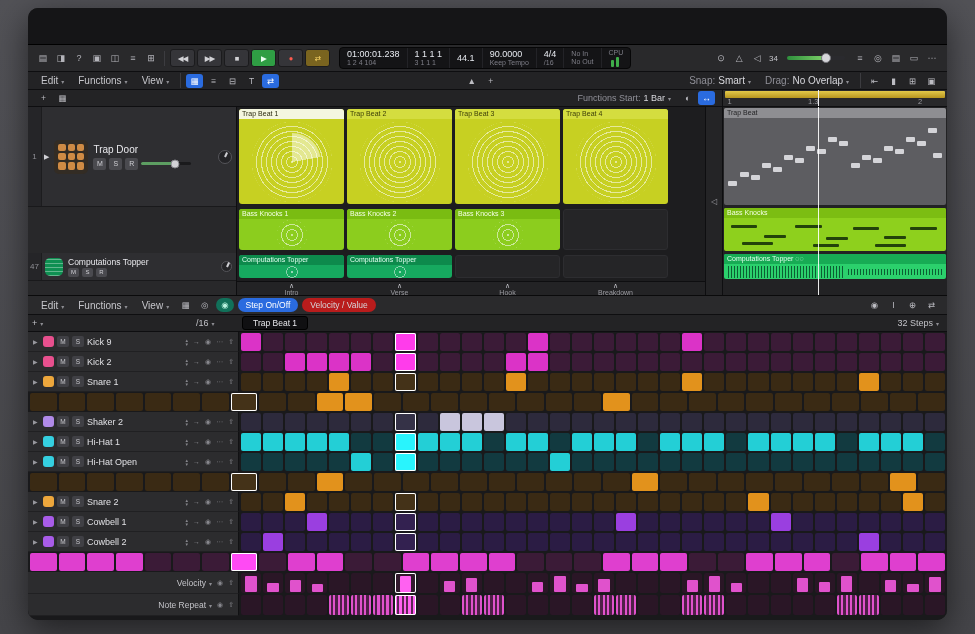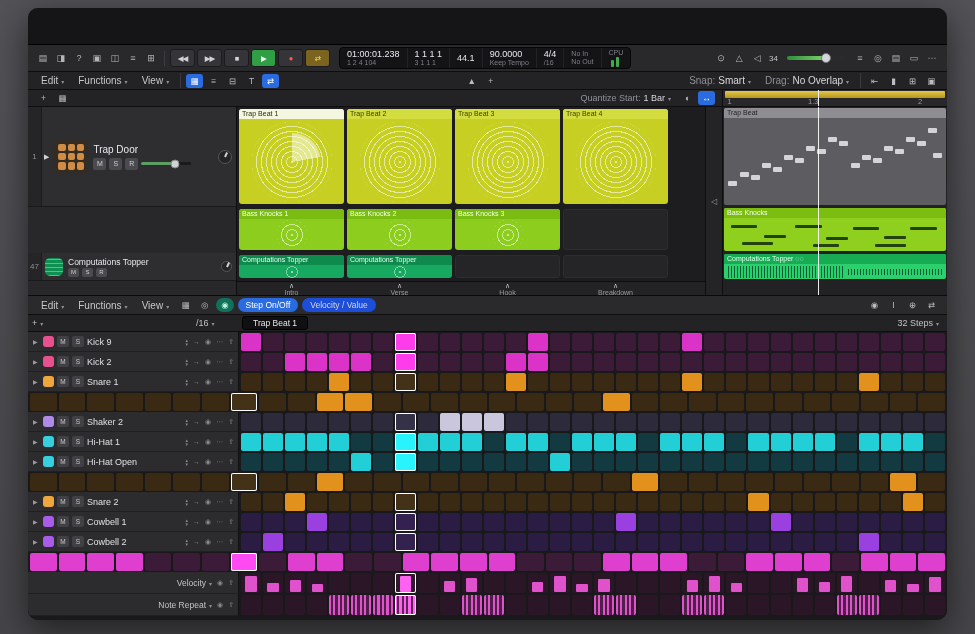--- a/index.html
+++ b/index.html
@@ -90,21 +90,21 @@
 .region.gray .rhead{background:#8e8e92;color:#232325;}
 .region.green{background:#8ed01d;}
 .region.green .rhead{background:#7cbd12;color:#f2ffe2;}
 .region.teal{background:#2bd06c;}
 .region.teal .rhead{background:#17ab54;color:#e2ffee;}
 .nblock{position:absolute;width:9px;height:5px;border-radius:1px;background:#d4d4d8;}
 .gnote{position:absolute;height:3px;border-radius:1px;background:#23430a;}
 .wave{position:absolute;top:50%;transform:translateY(-50%);background-image:repeating-linear-gradient(90deg,#0b5e33 0 1px,rgba(0,0,0,0) 1px 3px);}
 .aph{position:absolute;top:0;bottom:0;width:1px;background:rgba(255,255,255,.9);z-index:5;}
 .stepheader{position:absolute;left:0;top:287px;right:0;height:20px;background:#2a2a2c;border-top:1px solid #0a0a0b;border-bottom:1px solid #0e0e10;display:flex;align-items:center;padding:0 6px;font-size:10px;color:#c6c6cb;}
-.pill{height:14px;border-radius:7px;padding:0 8px;display:inline-flex;align-items:center;font-size:8.5px;color:#d6d6da;background:#1d4ed8;margin:0 2px;white-space:nowrap;}
+.pill{height:14px;border-radius:7px;padding:0 8px;display:inline-flex;align-items:center;font-size:8.5px;color:#d6d6da;background:#b91c1c;margin:0 2px;white-space:nowrap;}
 .pill.blue{background:#2a6bdf;color:#fff;}
 .pill.greenp{background:#11715a;color:#b9f4e0;padding:0 5px;}
 .patternbar{position:absolute;left:0;top:307px;right:0;height:17px;background:#232325;border-bottom:1px solid #0e0e10;}
 .pb{position:absolute;top:0;bottom:0;display:flex;align-items:center;gap:3px;font-size:9px;color:#c2c2c7;}
 .ppill{background:#101012;border:1px solid #000;border-radius:3px;color:#e6e6ea;font-size:8.5px;padding:1px 10px;}
 .steps{position:absolute;left:0;top:324px;right:0;bottom:0;background:#19191b;}
 .steprow{display:flex;height:20px;}
 .steprow.sub{height:22px;}
 .rh{width:211px;flex:none;display:flex;align-items:center;gap:3px;padding:0 4px 0 5px;background:#2c2c2e;border-bottom:1px solid #202022;border-right:1px solid #111113;font-size:9px;color:#e0e0e4;}
 .dis{font-size:6px;color:#97979d;width:7px;flex:none;}
@@ -245,21 +245,21 @@
   </div>
 
   <div class="loopsbar">
     <div class="lbleft">
       <div id="lbIcons" style="display:flex">
           <span class="mi">+</span>
           <span class="mi">▦</span>
         </div>
       <div style="flex:1"></div>
       <div class="menu">
-          <span class="mlabel">Quantize Start:</span>
+          <span class="mlabel">Functions Start:</span>
           <span class="mval">1 Bar</span>
           <span class="carat"></span>
         </div>
       <div id="lbIcons2" style="display:flex">
           <span class="mi">◐</span>
           <span class="mi active">↔</span>
         </div>
     </div>
     <div class="ruler" id="ruler">
       <div class="cycband"></div>

